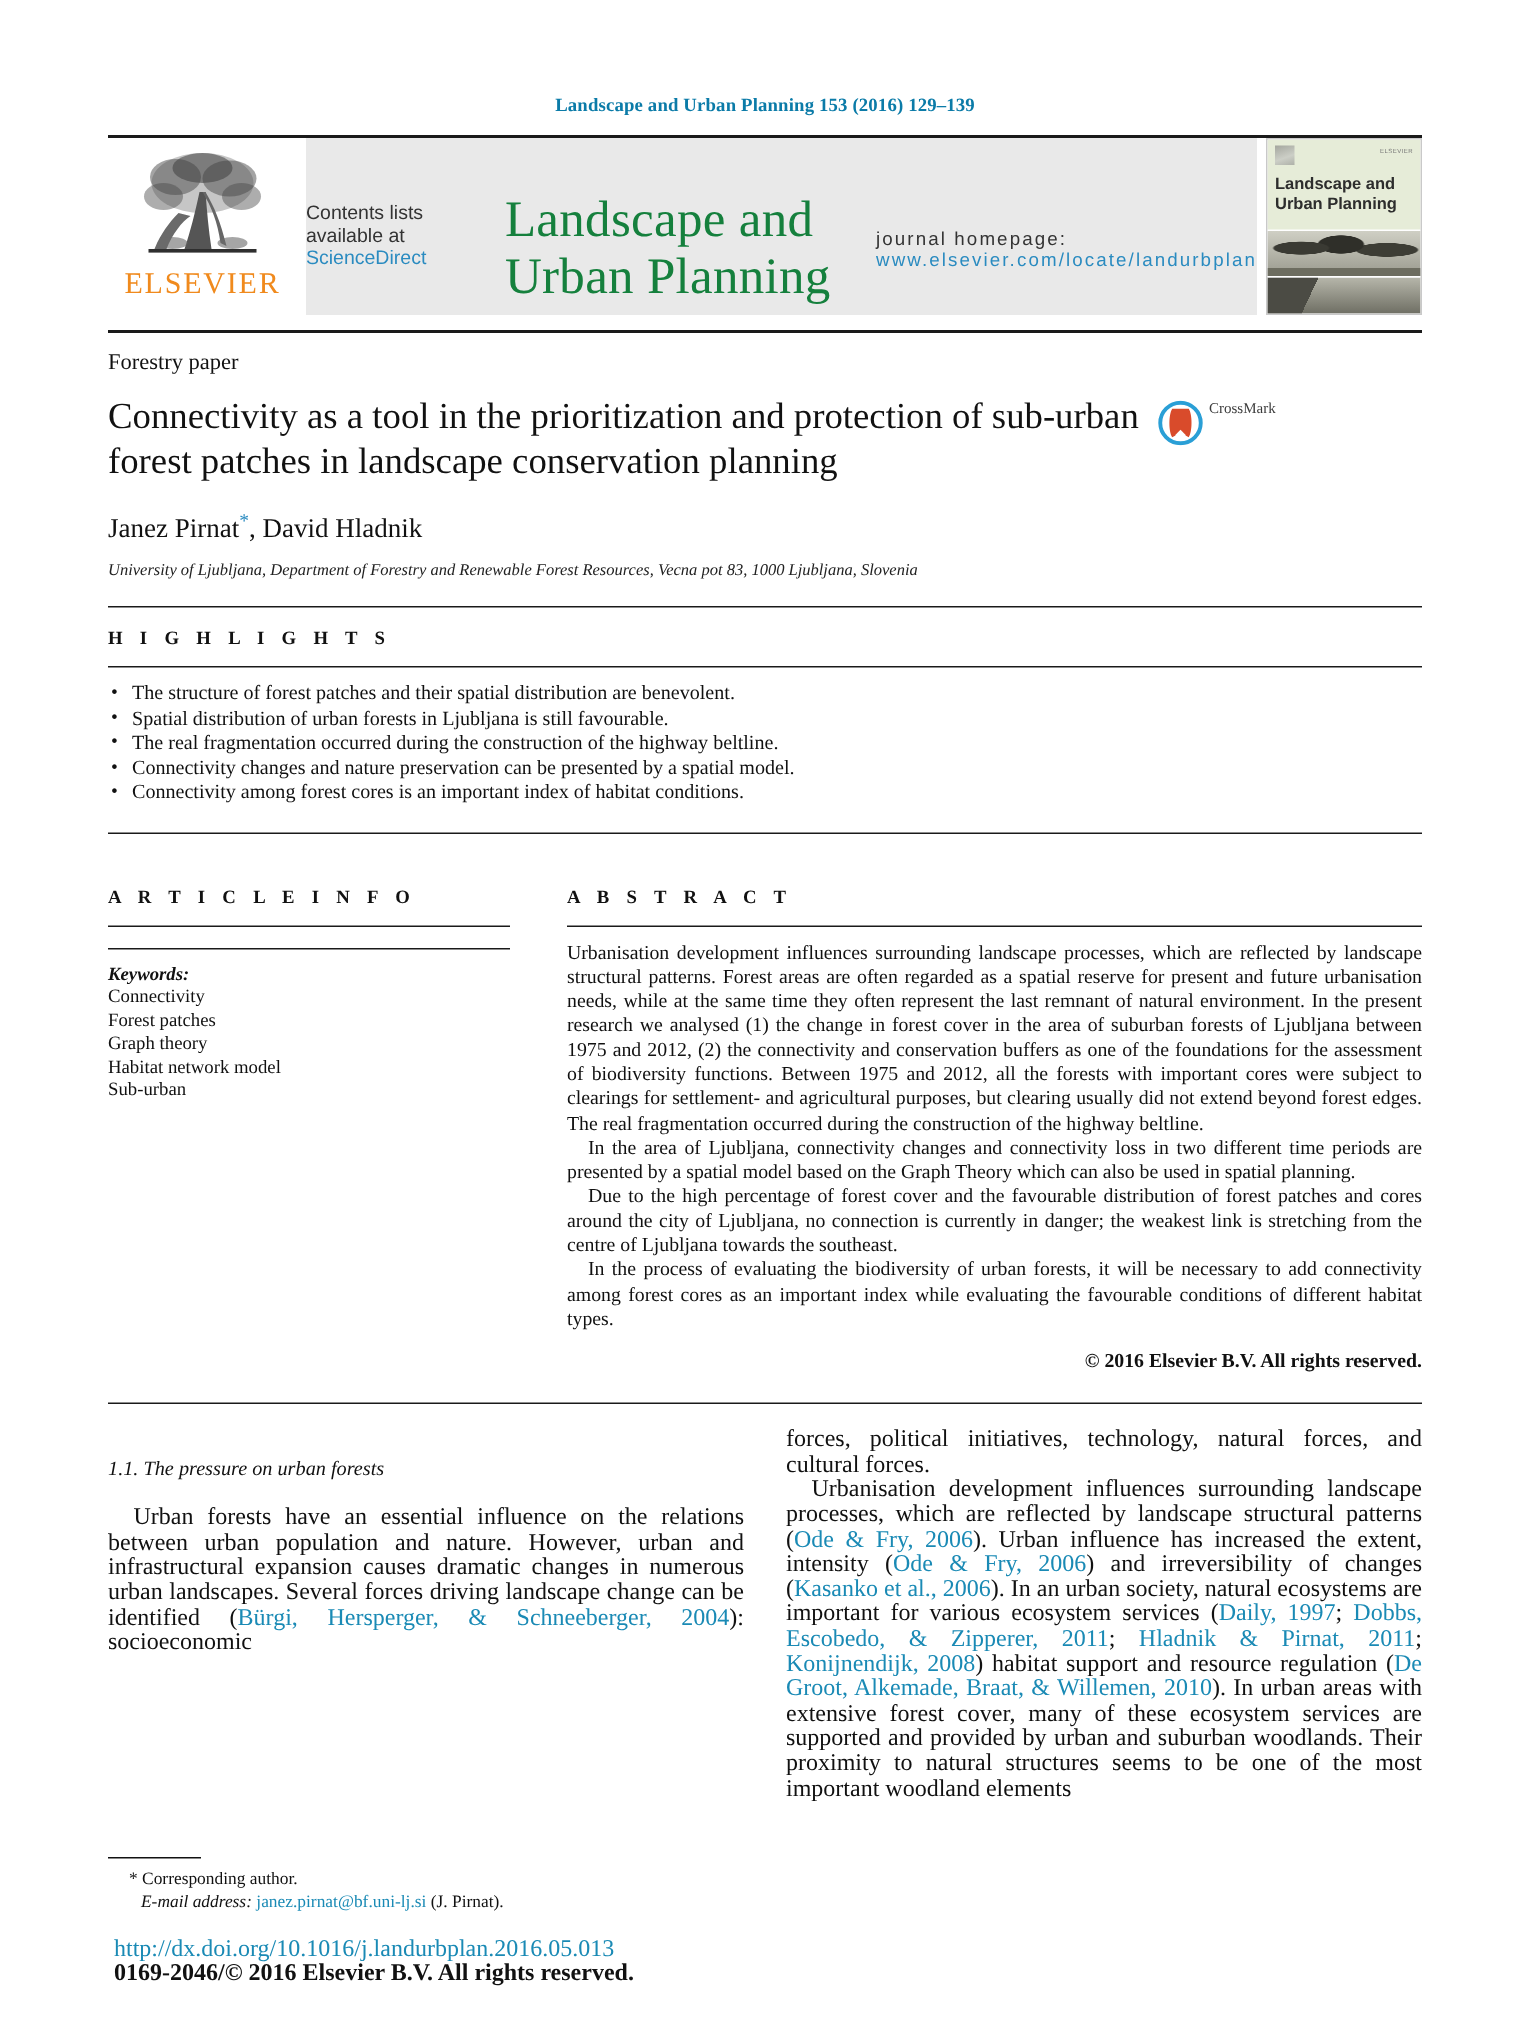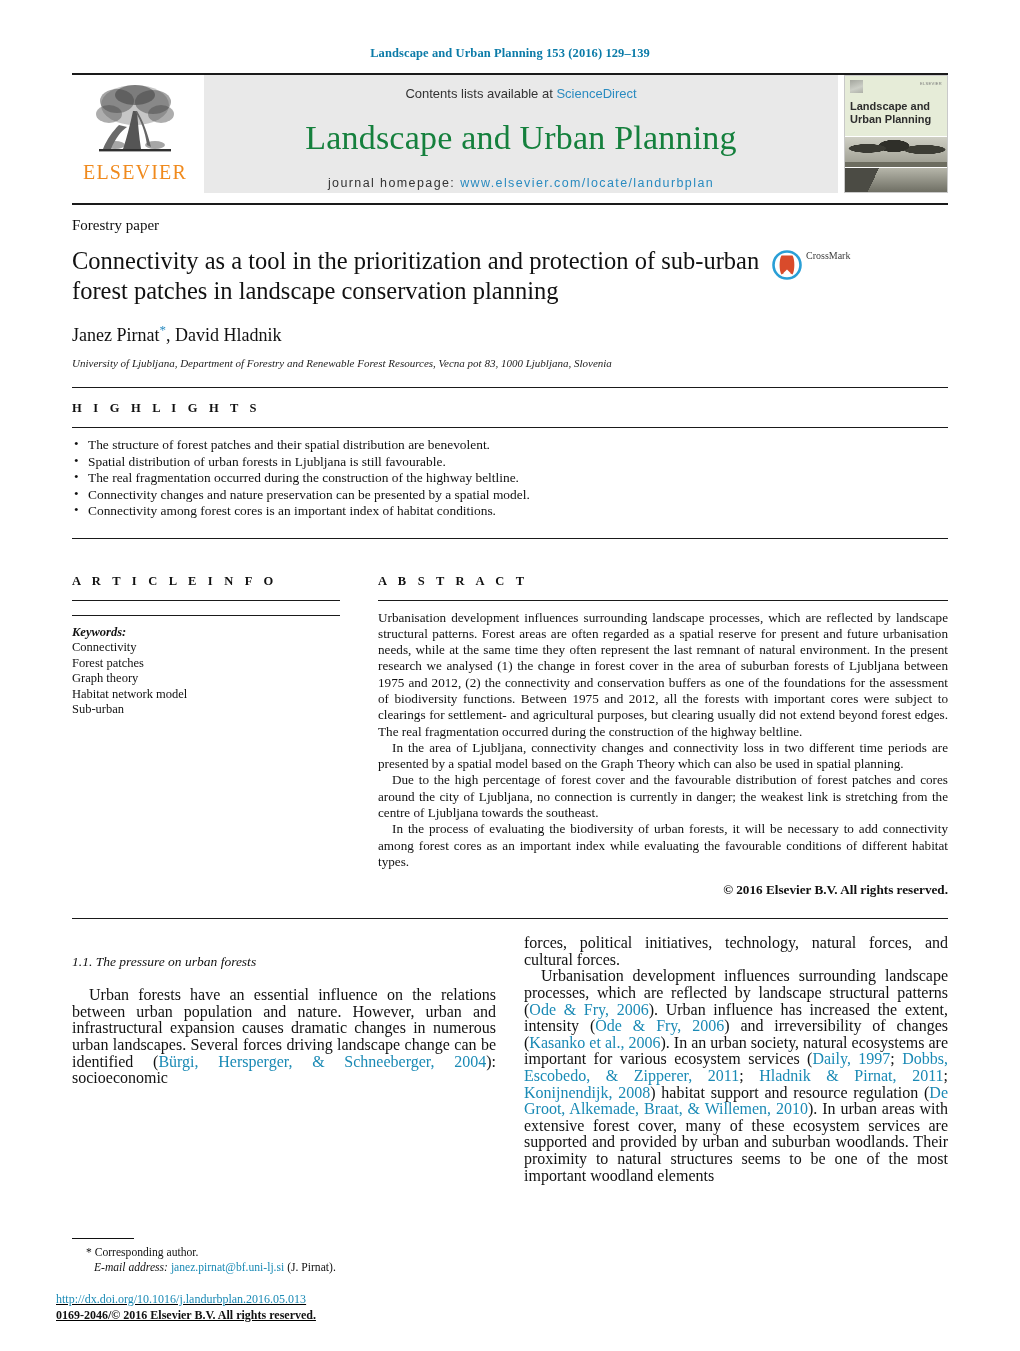--- a/index.html
+++ b/index.html
@@ -23,21 +23,21 @@
     padding: 0 72px;
   }
 
   
   .running-head {
     text-align: center;
     font-family: "Liberation Serif", serif;
     font-weight: bold;
     font-size: 12.5px;
     color: #0b7ba8;
-    padding-top: 46px;
+    padding-top: 63px;
     letter-spacing: .1px;
   }
 
   
   .masthead {
     margin-top: 12px;
     border-top: 2.2px solid #1a1a1a;
     display: flex;
     align-items: stretch;
     height: 118px;
@@ -58,21 +58,21 @@
     font-size: 20px;
     letter-spacing: 1.2px;
     color: #f08a1d;
     font-weight: normal;
     margin-top: -2px;
   }
   .journal-banner {
     flex: 1 1 auto;
     background: #e9e9e9;
     display: flex;
-    flex-direction: column;
+    flex-direction: row;
     align-items: center;
     justify-content: flex-start;
     padding: 11px 0 0 0;
     margin-left: 6px;
     margin-right: 6px;
   }
   .contents-line {
     font-family: "Liberation Sans", sans-serif;
     font-size: 13px;
     color: #333;
@@ -323,27 +323,26 @@
     font-family: "Liberation Serif", serif;
     font-size: 11.6px;
     line-height: 14.5px;
     color: #111;
   }
   .footnote .ind { padding-left: 14px; }
   .footnote .em { font-style: italic; }
   .link { color: #1a8ab5; }
   .bottom-meta {
     position: absolute;
-    left: 56px;
+    left: 76px;
     bottom: 28px;
     width: 520px;
     font-family: "Liberation Serif", serif;
-    font-size: 12px;
+    font-size: 16px;
     line-height: 15.5px;
-    text-decoration: underline;
   }
   .bottom-meta .doi { color: #1a8ab5; }
   .bottom-meta .issn { font-weight: bold; color:#111; }
 </style>
 </head>
 <body>
 
 <div class="page">
 
   <div class="running-head">Landscape and Urban Planning 153 (2016) 129–139</div>

